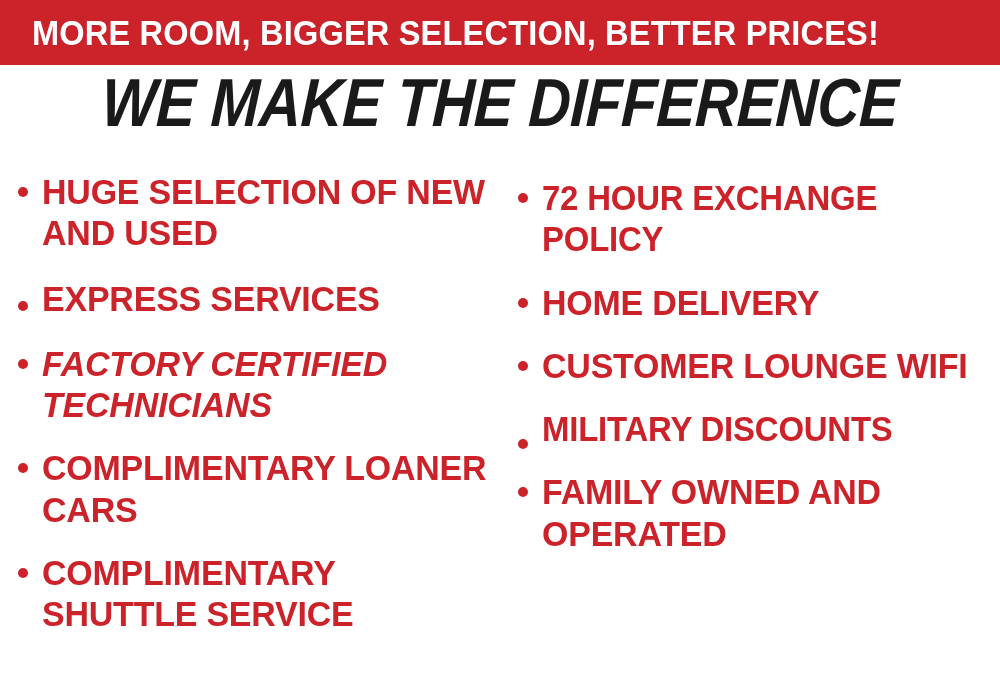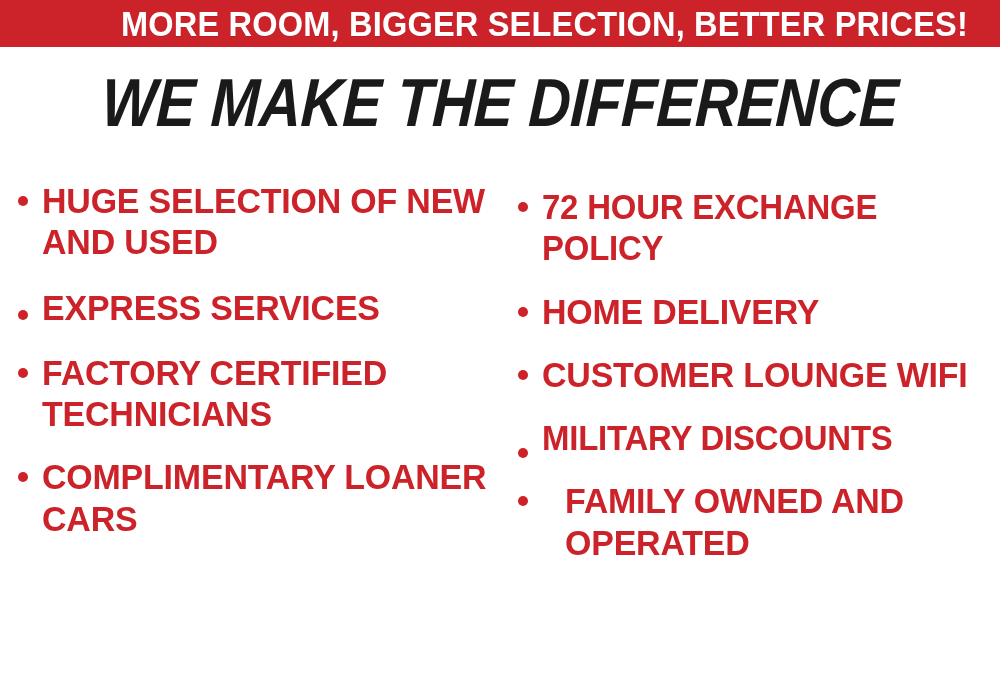--- a/index.html
+++ b/index.html
@@ -15,25 +15,25 @@
     overflow: hidden;
     font-family: "Liberation Sans", sans-serif;
   }
 
   
   .banner {
     position: absolute;
     left: 0;
     top: 0;
     width: 1000px;
-    height: 47px;
+    height: 65px;
     background: #cc2229;
     display: flex;
     align-items: center;
-    justify-content: flex-end;
+    justify-content: flex-start;
   }
   .banner-text {
     color: #ffffff;
     font-family: "Liberation Sans", sans-serif;
     font-weight: bold;
     font-size: 35px;
     line-height: 1;
     letter-spacing: 0.2px;
     transform: scaleX(0.93);
     transform-origin: center center;
@@ -66,21 +66,21 @@
   
   .columns {
     position: absolute;
     left: 0;
     top: 155px;
     width: 1000px;
     height: 539px;
   }
   .column {
     position: absolute;
-    top: 17px;
+    top: 8px;
   }
   .column-left  { left: 18px;  width: 490px; }
   .column-right { left: 518px; width: 482px; }
 
   .bullet-item {
     display: flex;
     align-items: flex-start;
     margin-bottom: 22px;
   }
   .bullet-dot {
@@ -100,28 +100,28 @@
     font-size: 35px;
     line-height: 1.18;
     letter-spacing: -0.2px;
     transform: scaleX(0.97);
     transform-origin: left center;
   }
 
   
   .column-left  .bullet-item:nth-child(1) { margin-top: 8px;  margin-bottom: 24px; }
   .column-left  .bullet-item:nth-child(2) { margin-bottom: 24px; align-items: center; }
-  .column-left  .bullet-item:nth-child(3) { margin-bottom: 22px; }
+  .column-left  .bullet-item:nth-child(3) { margin-bottom: 22px; font-style: italic; }
   .column-left  .bullet-item:nth-child(4) { margin-bottom: 22px; }
 
   .column-right .bullet-item:nth-child(1) { margin-top: 14px;  margin-bottom: 22px; }
   .column-right .bullet-item:nth-child(2) { margin-bottom: 22px; }
   .column-right .bullet-item:nth-child(3) { margin-bottom: 22px; justify-content: flex-end; }
   .column-right .bullet-item:nth-child(4) { margin-bottom: 22px; align-items: flex-end; }
-  .column-right .bullet-item:nth-child(5) { margin-bottom: 22px; gap: 23px; }
+  .column-right .bullet-item:nth-child(5) { margin-bottom: 22px; }
 
   
   .column-right .bullet-item:nth-child(1) .bullet-text,
   .column-right .bullet-item:nth-child(4) .bullet-text {
     transform: scaleX(0.94);
   }
 </style>
 </head>
 <body>
 
@@ -152,20 +152,24 @@
       <div class="bullet-item">
         <span class="bullet-dot"></span>
         <span class="bullet-text">FACTORY CERTIFIED TECHNICIANS</span>
       </div>
 
       <div class="bullet-item">
         <span class="bullet-dot"></span>
         <span class="bullet-text">COMPLIMENTARY LOANER CARS</span>
       </div>
 
+      <div class="bullet-item">
+        <span class="bullet-dot"></span>
+        <span class="bullet-text">COMPLIMENTARY SHUTTLE SERVICE</span>
+      </div>
 
     </div>
 
     <div class="column column-right">
 
       <div class="bullet-item">
         <span class="bullet-dot"></span>
         <span class="bullet-text">72 HOUR EXCHANGE POLICY</span>
       </div>
 

